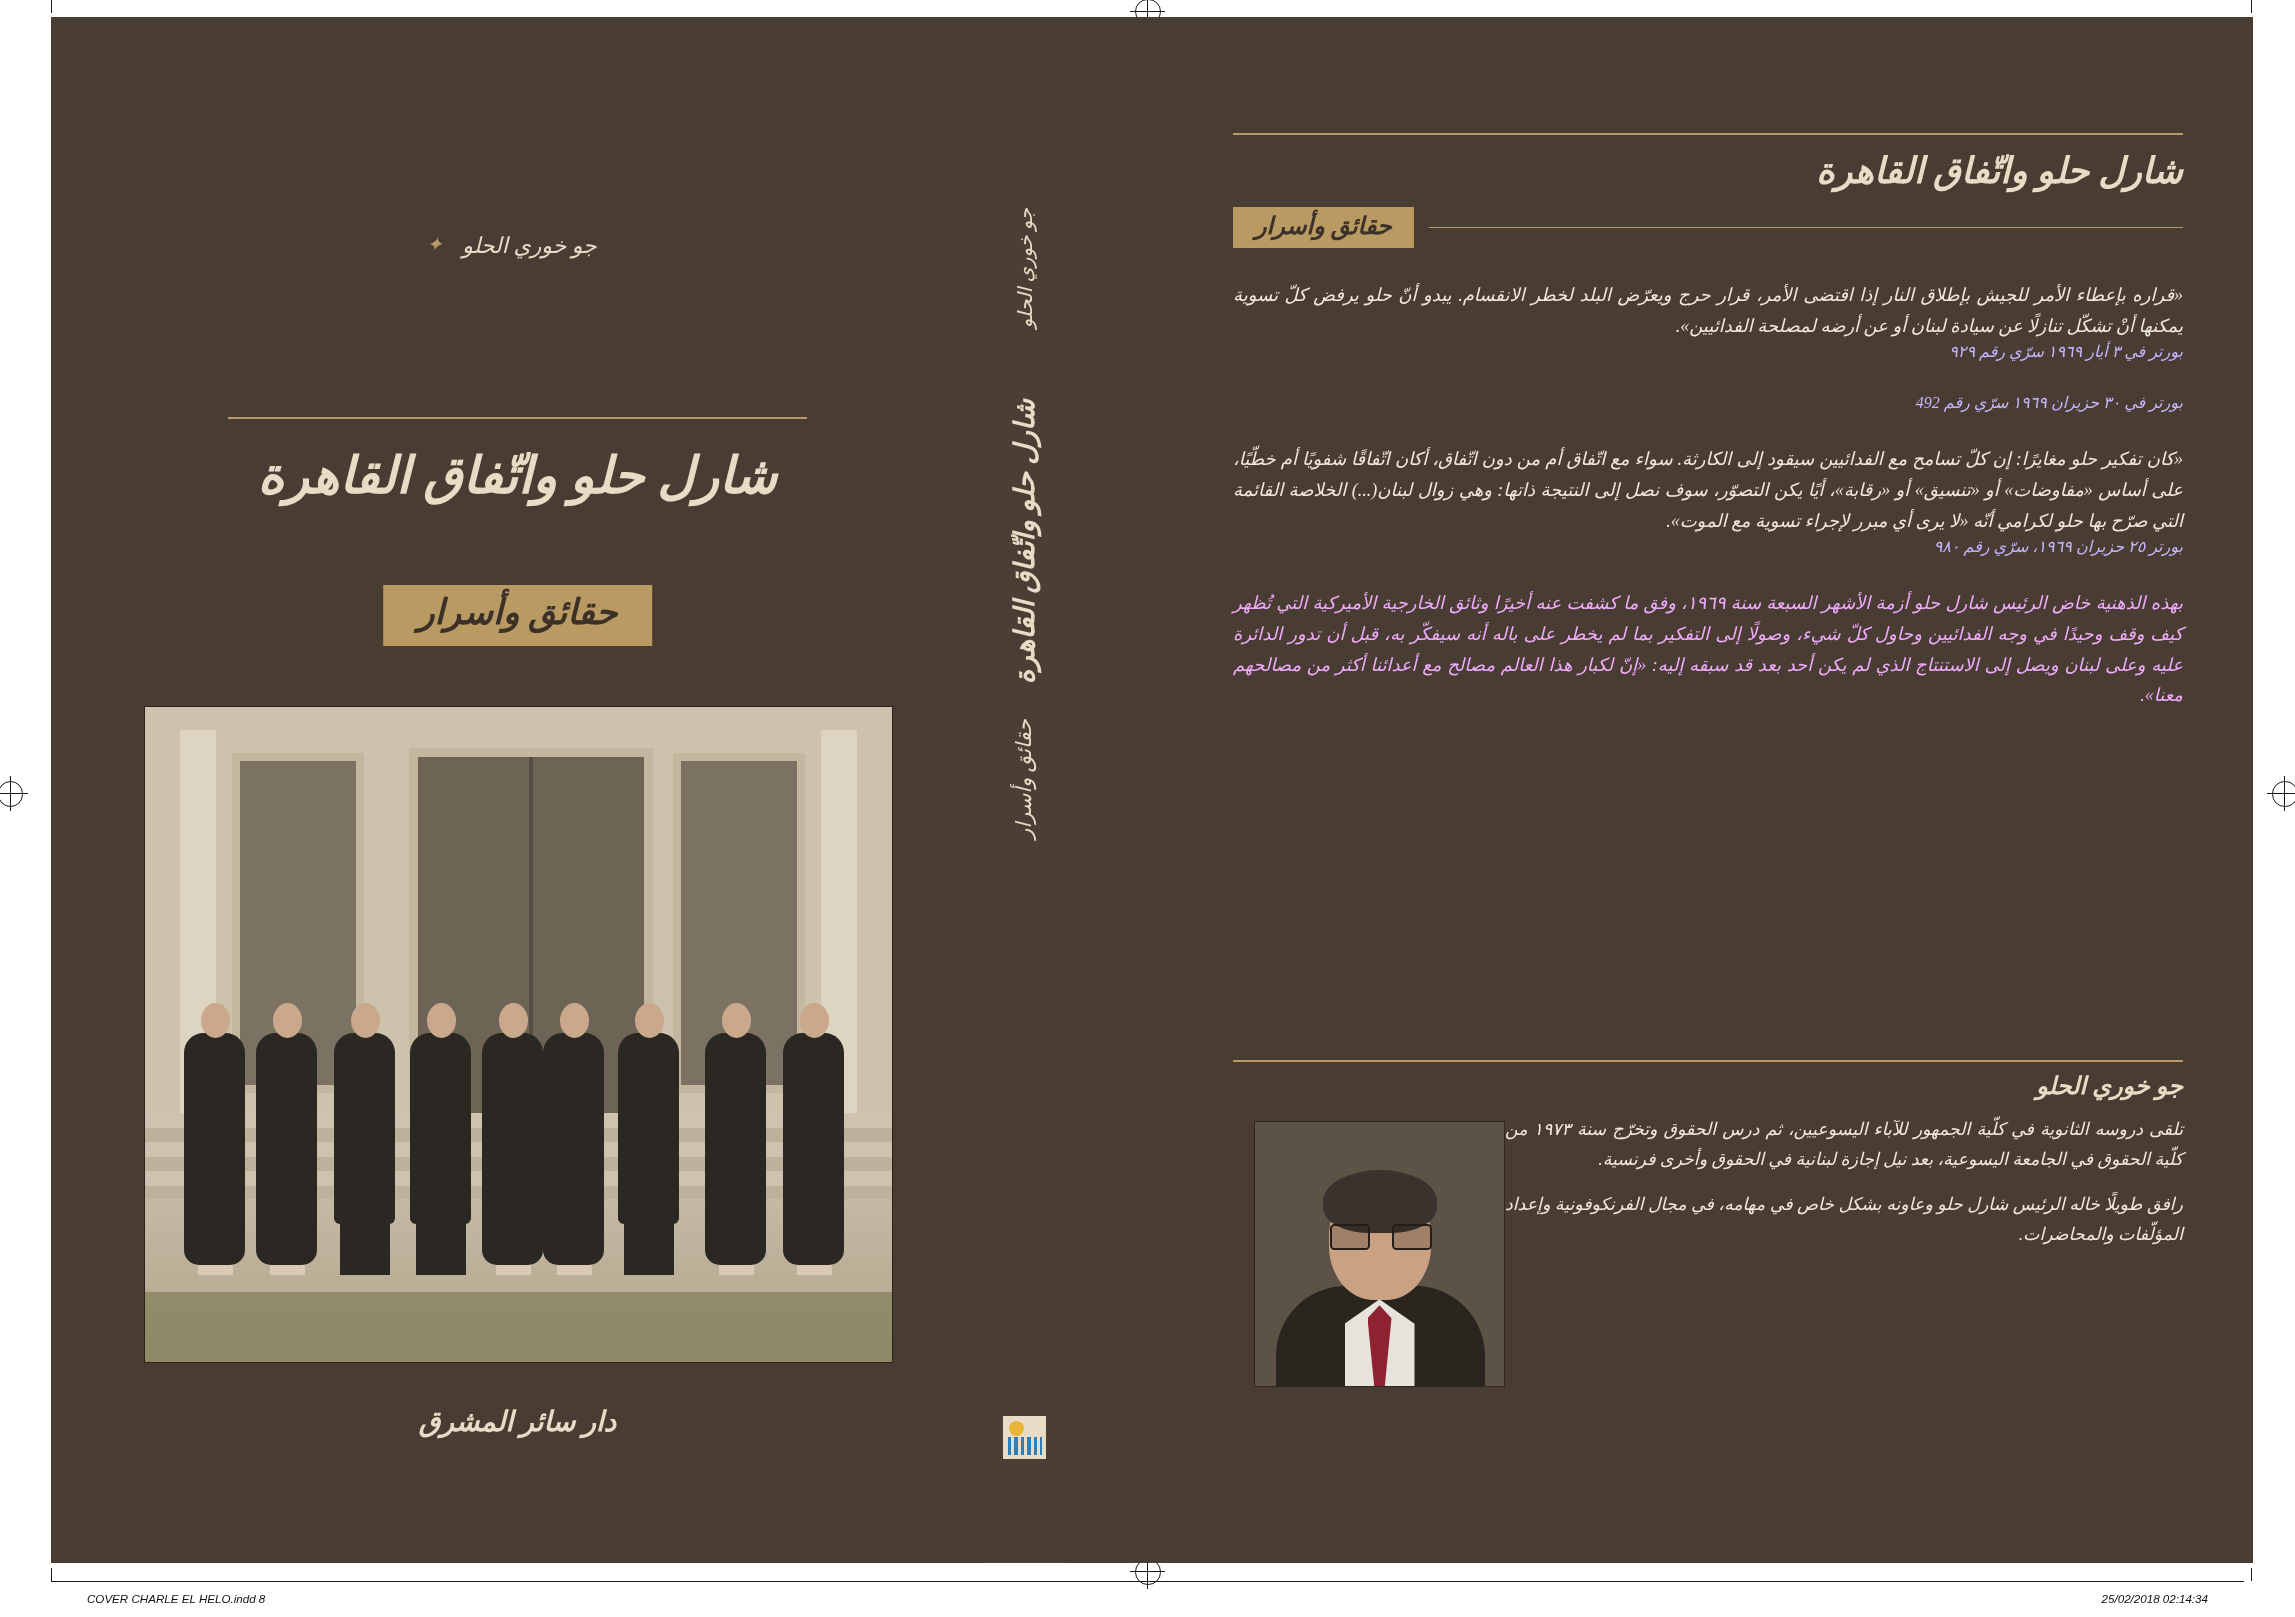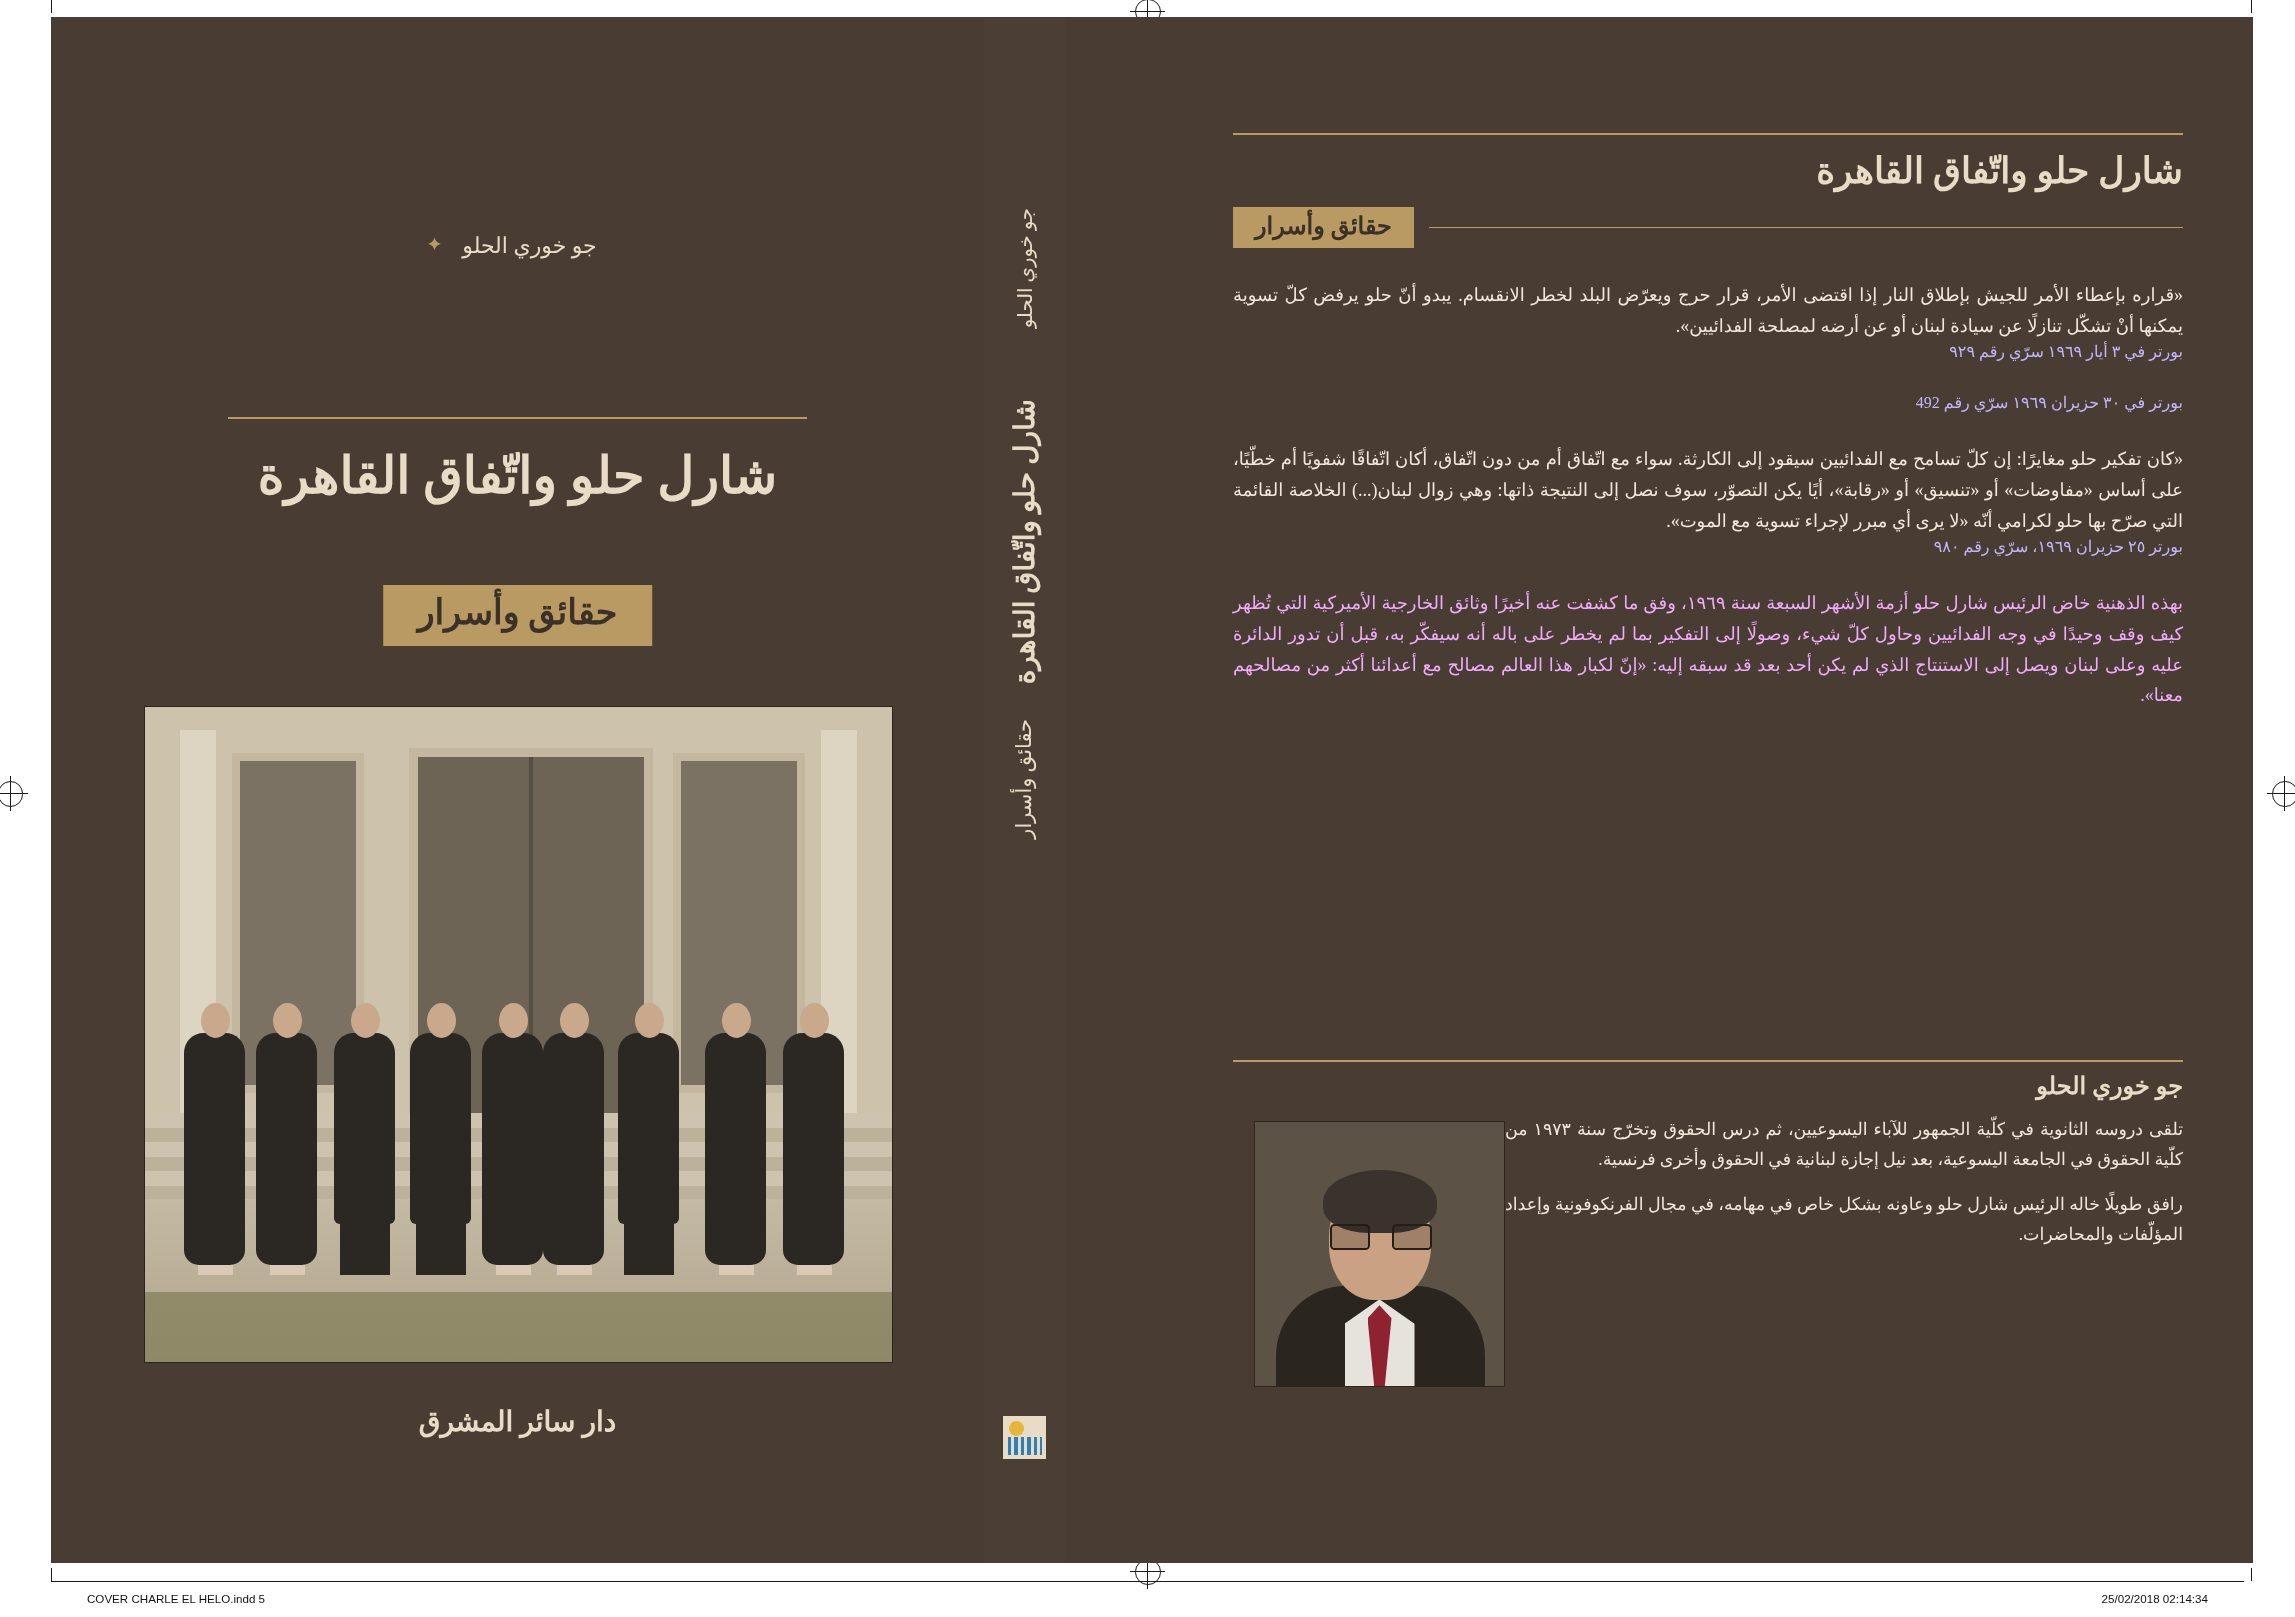--- a/index.html
+++ b/index.html
@@ -13,20 +13,21 @@
     font-family: "Liberation Serif", serif;
     position: relative;
     overflow: hidden;
   }
 
   
   .page {
     position: absolute;
     inset: 0;
     background: #ffffff;
+    font-style: italic;
   }
   .reg-mark {
     position: absolute;
     width: 25.5px;
     height: 25.5px;
     border-radius: 50%;
     border: 1.2px solid #1a1a1a;
     box-sizing: border-box;
   }
   .reg-mark::before, .reg-mark::after {
@@ -585,17 +586,17 @@
               <div class="head"></div>
           </div>
         </div>
       </div>
 
       <div class="fc-publisher">دار سائر المشرق</div>
     </div>
   </div>
 
   <div class="foot-line"></div>
-  <div class="foot-left">COVER CHARLE EL HELO.indd   5</div>
+  <div class="foot-left">COVER CHARLE EL HELO.indd   8</div>
   <div class="foot-right">25/02/2018   02:14:34</div>
 
 </div>
 
 
 </body></html>

